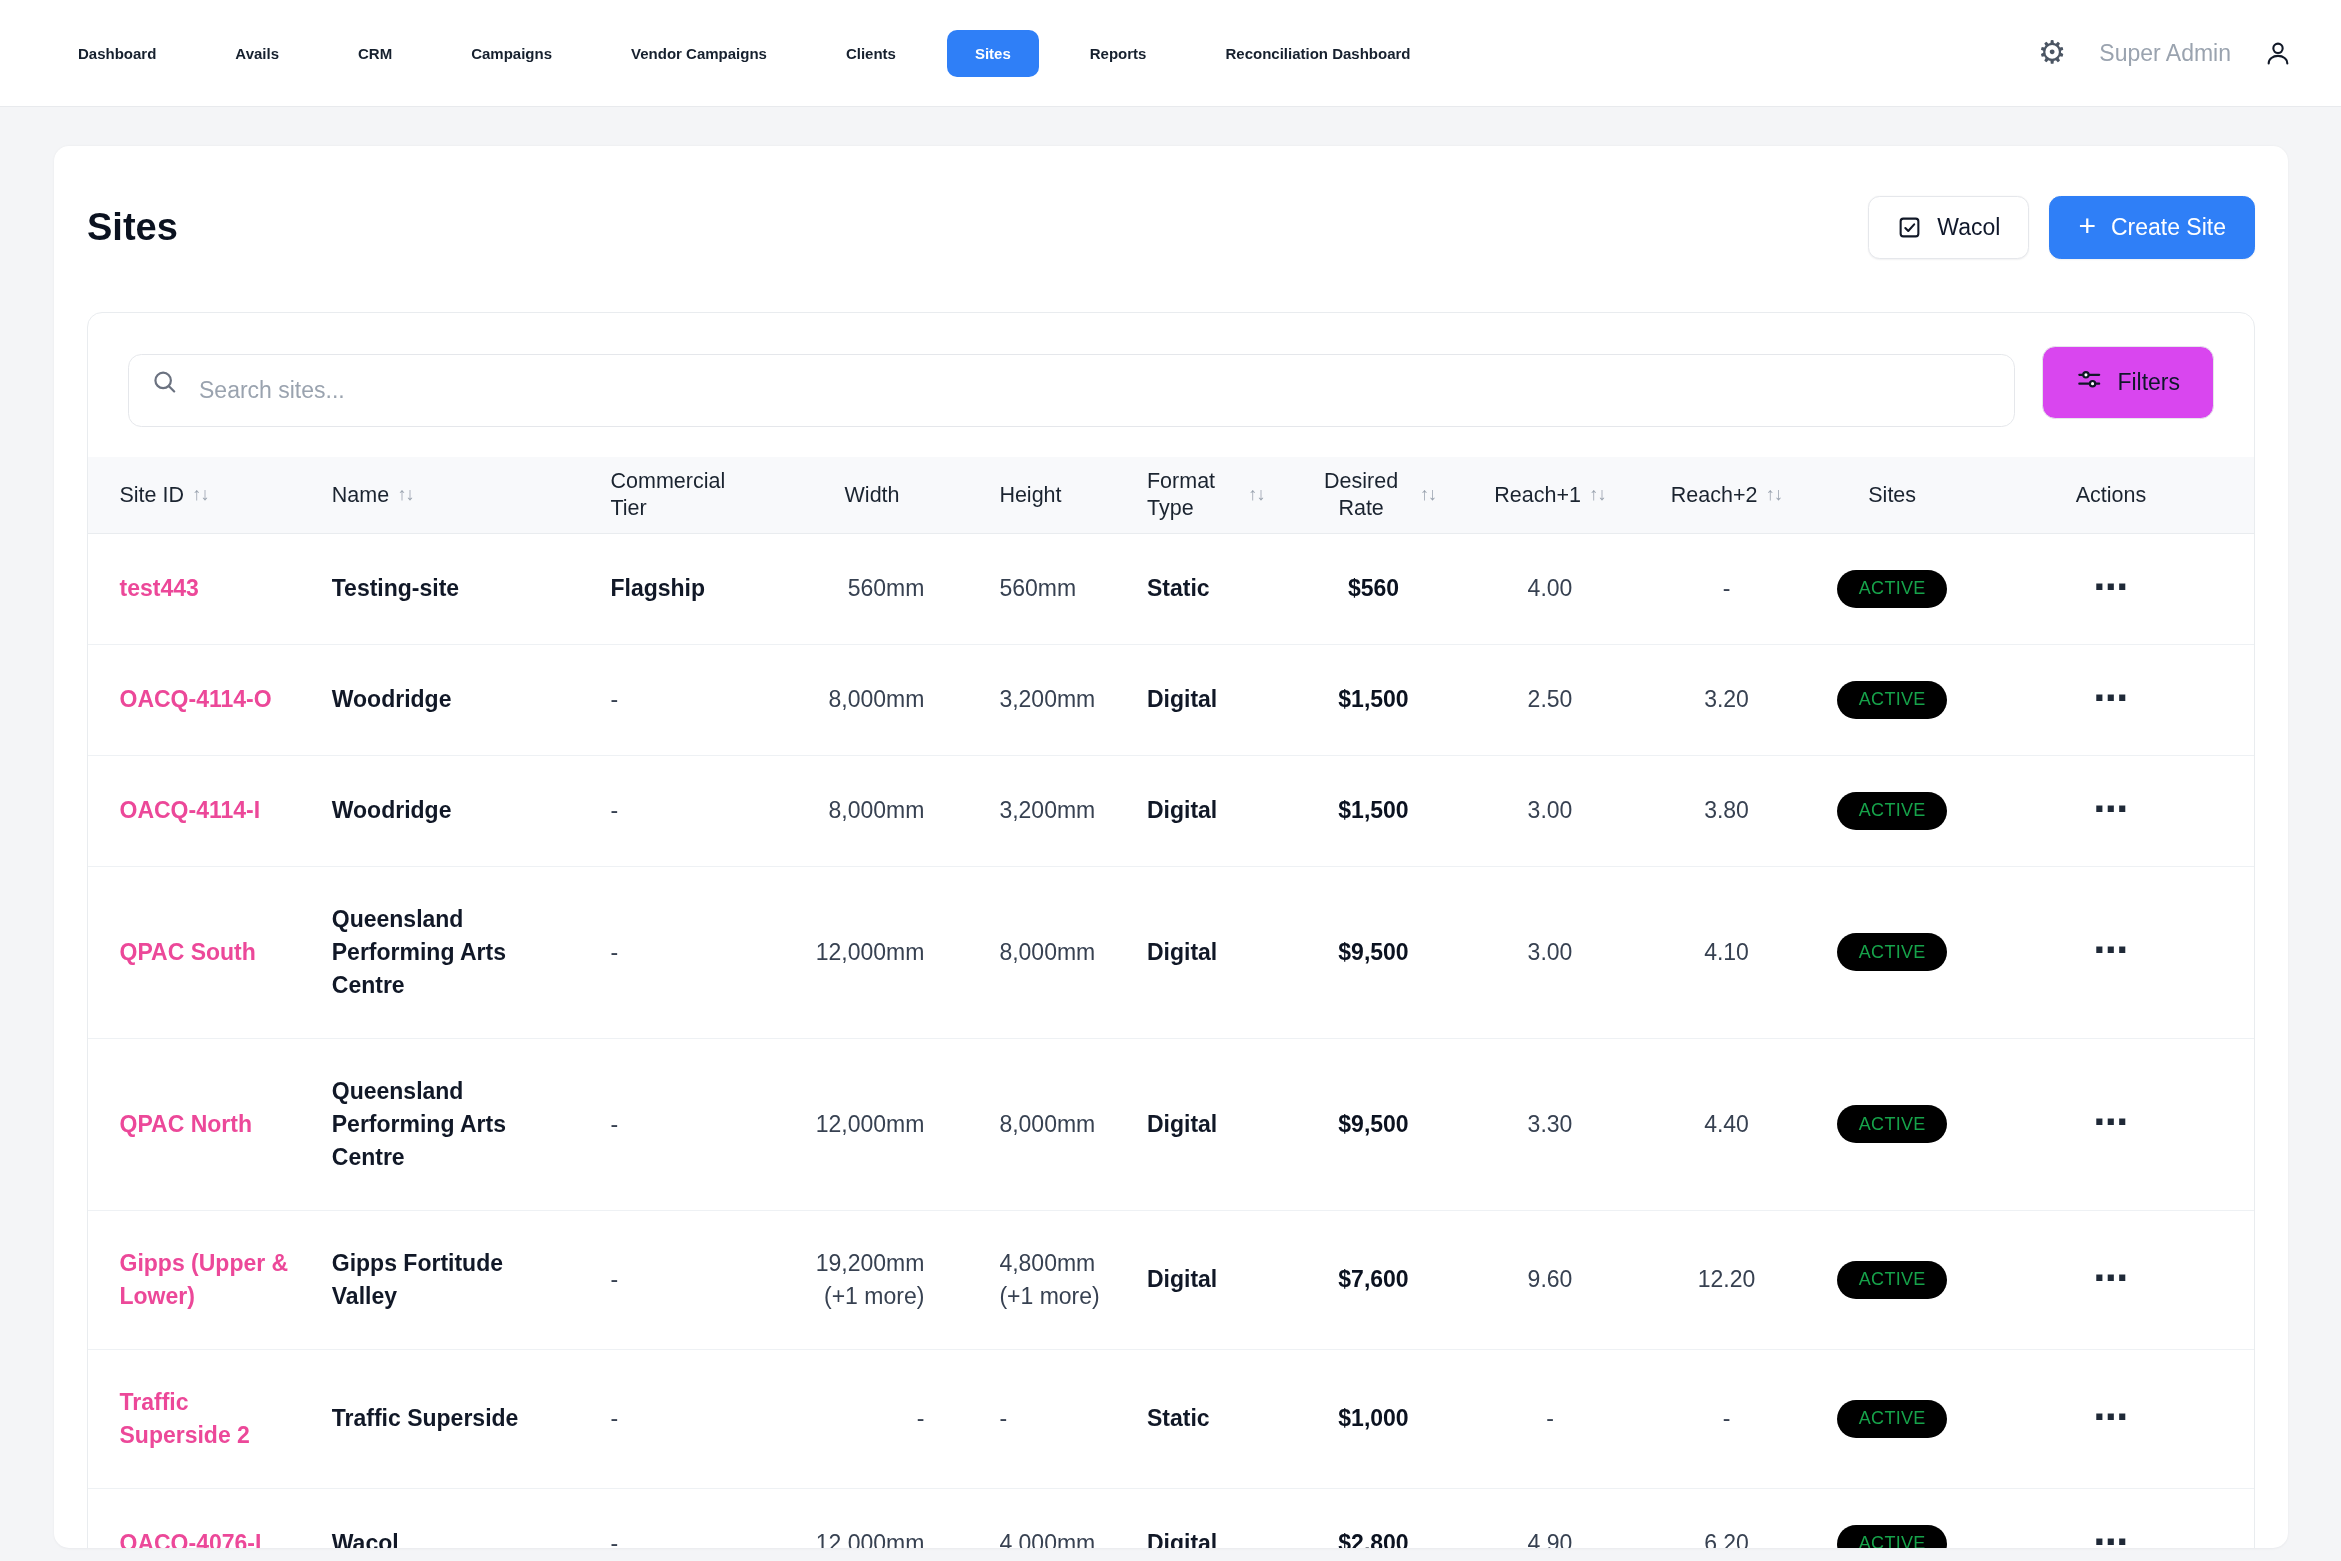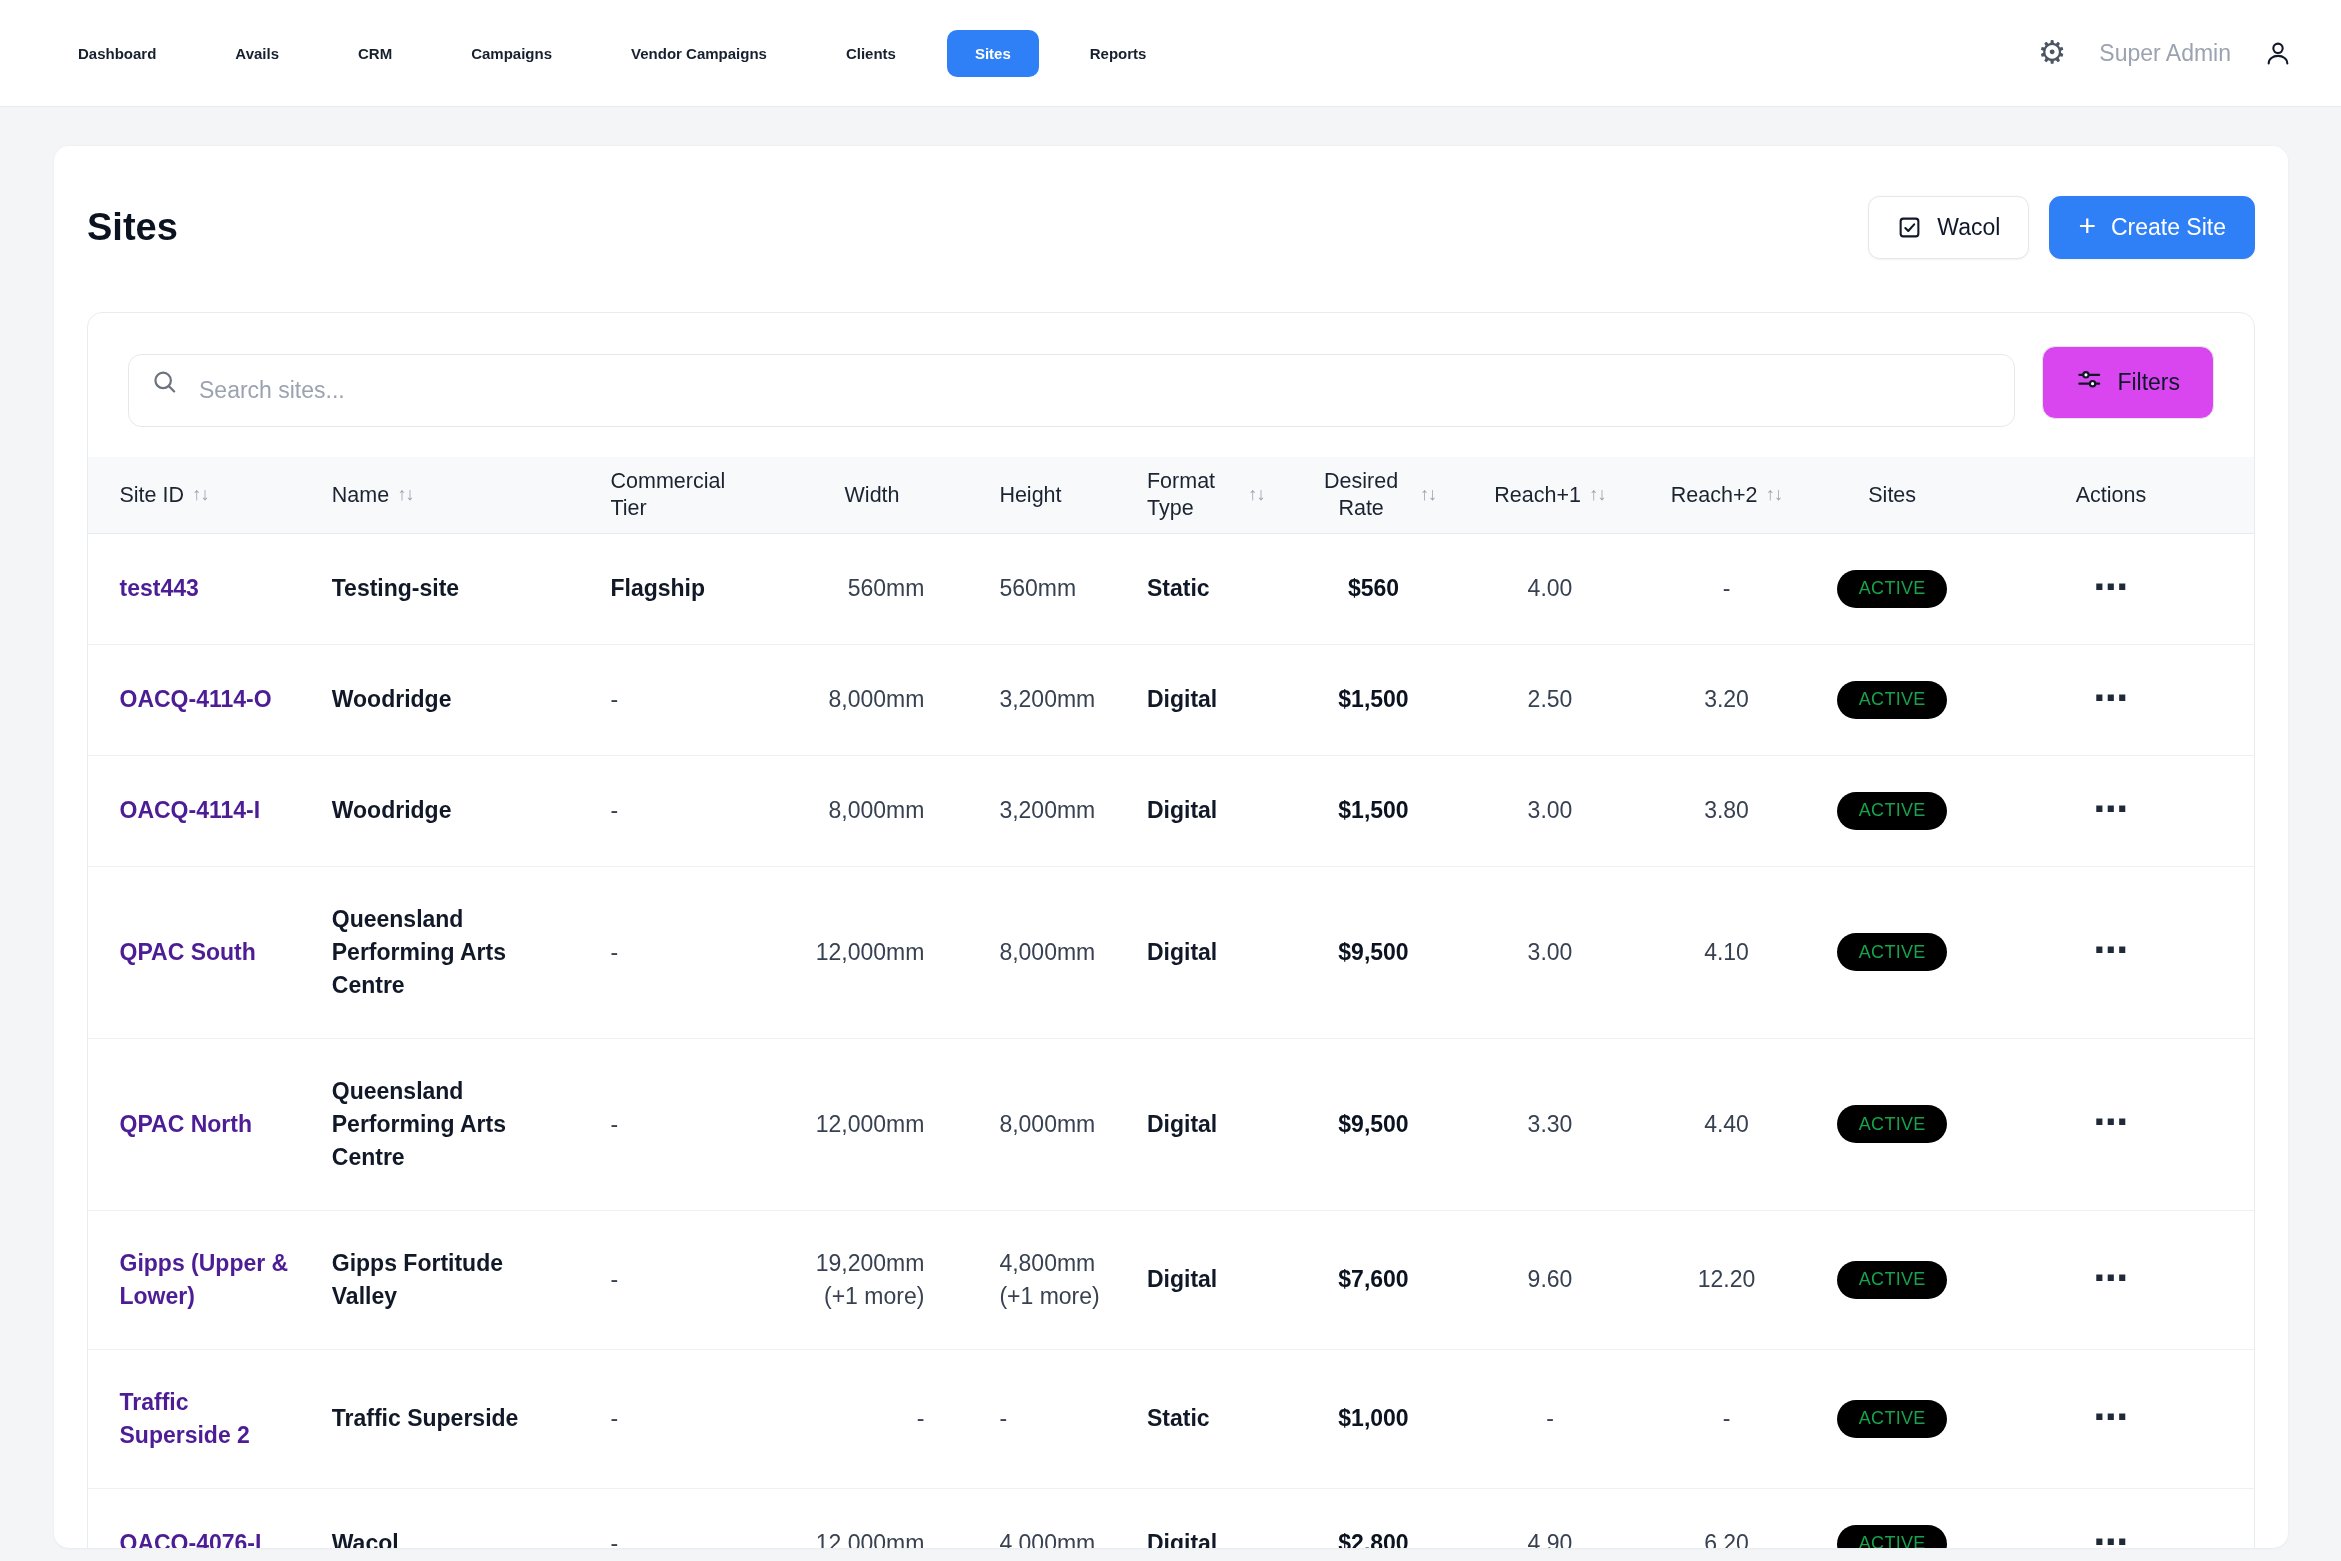--- a/index.html
+++ b/index.html
@@ -63,41 +63,42 @@
   th.c4 { text-align:center; }
   th.c5, td.c5 { padding-left:45px; text-align:left; }
   th.c6, td.c6 { padding-left:41px; text-align:left; }
   th.c7, td.c7, th.c8, td.c8, th.c9, td.c9, th.c10, td.c10, th.c11, td.c11 { text-align:center; }
   .th-flex { display:inline-flex; align-items:center; gap:8.3px; vertical-align:middle; }
   .th-label { line-height:26.5px; }
   th.c3 .th-label { max-width:133px; }
   th.c6 .th-label { max-width:93px; }
   th.c7 .th-label { max-width:101px; }
   .sort { color:#9aa3af; font-size:18px; white-space:nowrap; letter-spacing:-0.8px; cursor:pointer; }
-  .site-link { color:#4c1d95; font-weight:600; cursor:pointer; text-decoration:none; }
+  .site-link { color:#ec4899; font-weight:600; cursor:pointer; text-decoration:none; }
   .cell-strong { font-weight:600; color:#111827; }
   .cell-rate { font-weight:700; color:#0b1220; }
   .pill { display:inline-block; padding:8.3px 21.5px; border-radius:828px; background:#000000;
           color:#16a34a; font-size:18px; font-weight:400; letter-spacing:0.3px; line-height:21.5px; }
   .dots { font-size:35px; font-weight:700; color:#1f2937; cursor:pointer; line-height:1;
           font-family:"DejaVu Sans",sans-serif; }
 </style>
 </head>
 <body>
 
 <div class="topnav">
   <div class="nav-items">
       <div class="nav-item">Dashboard</div>
       <div class="nav-item">Avails</div>
       <div class="nav-item">CRM</div>
       <div class="nav-item">Campaigns</div>
       <div class="nav-item">Vendor Campaigns</div>
       <div class="nav-item">Clients</div>
       <div class="nav-item active">Sites</div>
       <div class="nav-item">Reports</div>
+      <div class="nav-item">Reconciliation Dashboard</div>
     </div>
   <div class="nav-right">
     <span class="gear">⚙</span>
     <span class="super-admin">Super Admin</span>
     <span class="user-icon">
       <svg width="28" height="28" viewBox="0 0 24 24" fill="none" stroke="#111827" stroke-width="1.8" stroke-linecap="round" stroke-linejoin="round">
         <circle cx="12" cy="8" r="4"></circle>
           <path d="M4 21c0-4 3.6-6.5 8-6.5s8 2.5 8 6.5"></path>
       </svg>
     </span>

